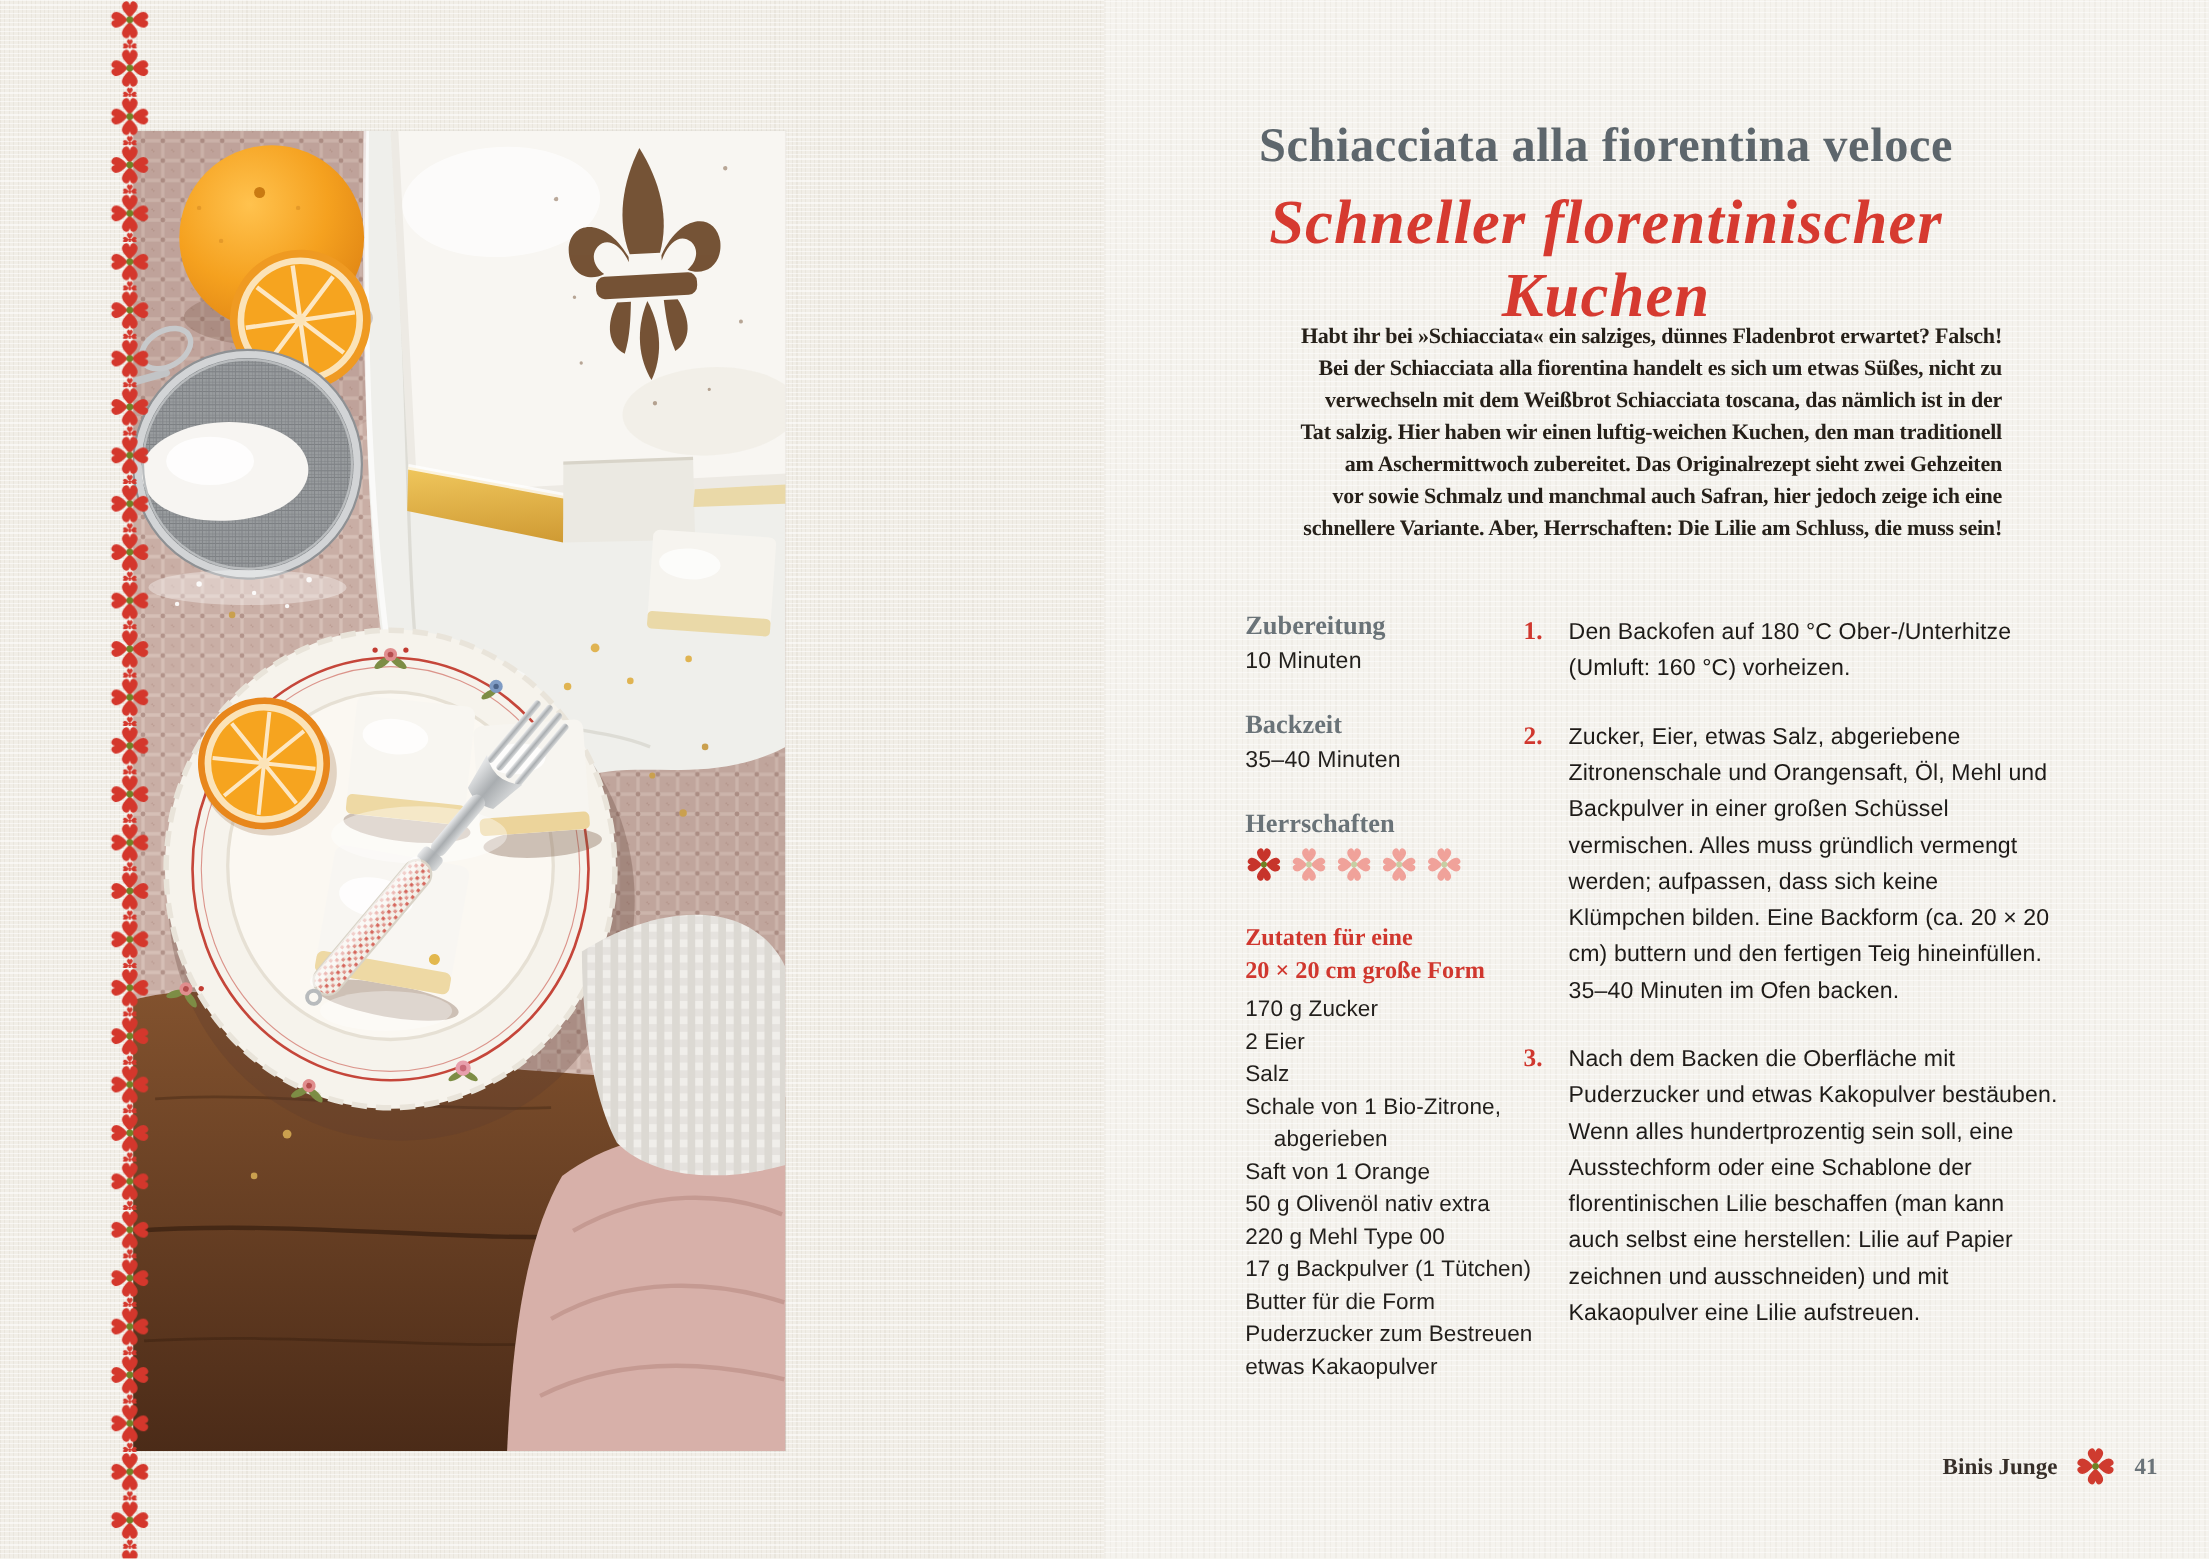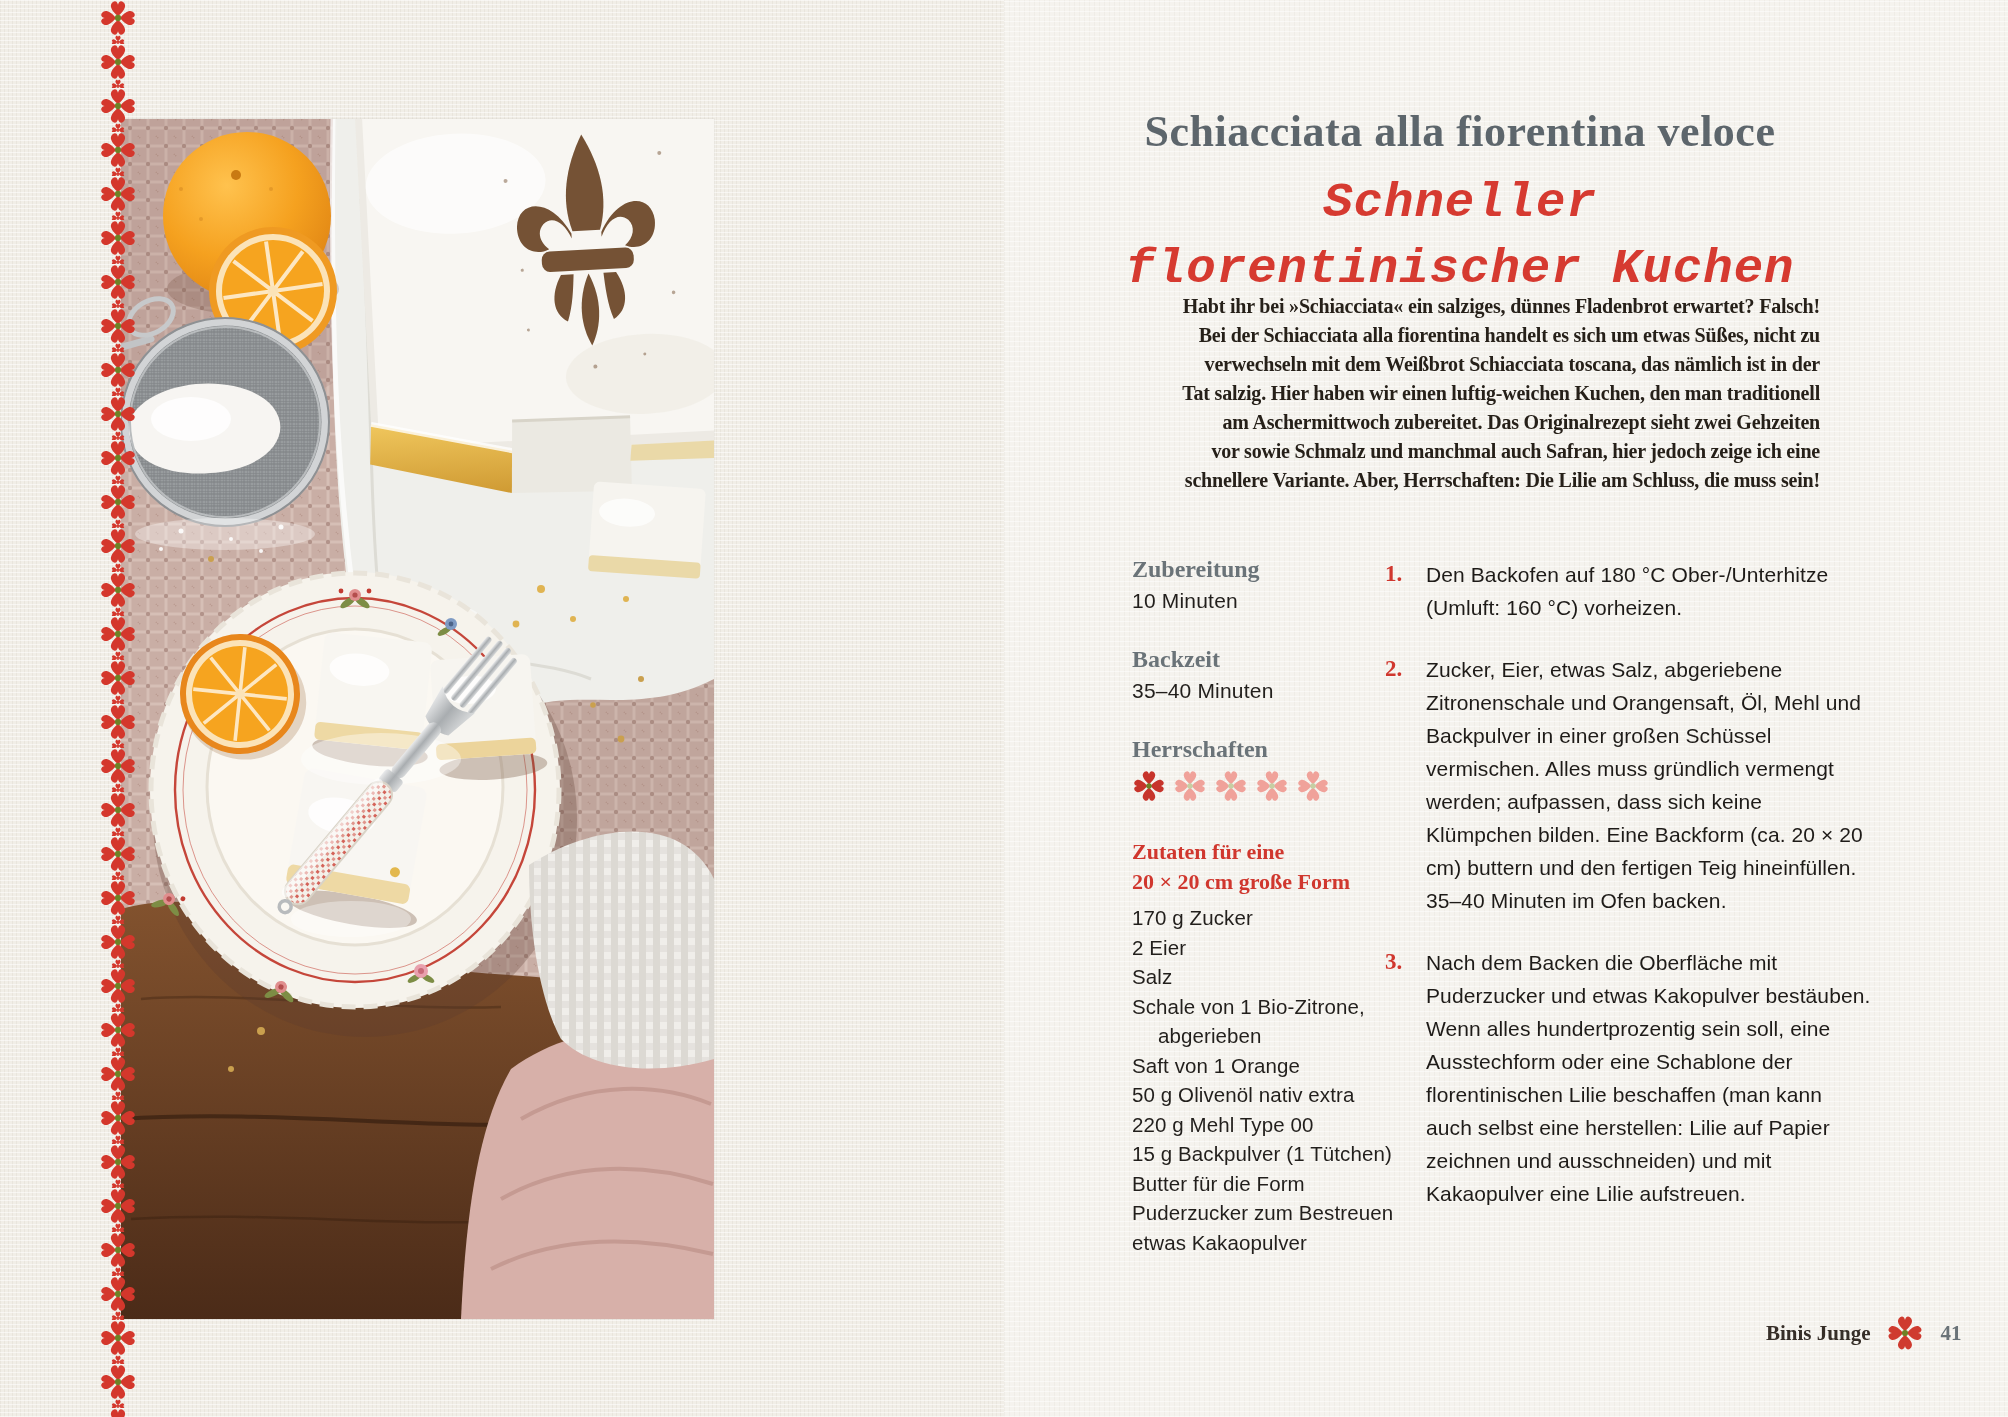--- a/index.html
+++ b/index.html
@@ -23,21 +23,21 @@
   }
   
   .border-strip{position:absolute;left:98px;top:0;z-index:5;}
   .photo-wrap{position:absolute;left:121px;top:119px;width:593px;height:1200px;z-index:2;
     box-shadow:0 0 0 1px rgba(0,0,0,.03);}
   .photo-wrap svg{display:block;}
   
   .titles{position:absolute;left:101px;top:94px;width:710px;text-align:center;}
   .title-it{font-family:"Liberation Serif",serif;font-weight:600;font-size:44px;line-height:50px;
     color:#5d666c;margin:13px;letter-spacing:.5px;}
-  .title-de{font-family:Liberation Mono, monospace;font-style:italic;font-weight:bold;font-size:49px;
+  .title-de{font-family:Liberation Serif, serif;font-style:italic;font-weight:bold;font-size:57px;
     line-height:66px;color:#d63a30;margin:2px 0 0 0;letter-spacing:1px;}
   .intro{position:absolute;left:96px;top:292px;width:720px;text-align:right;
     font-family:"Liberation Serif",serif;font-weight:bold;font-size:20px;line-height:29px;
     color:#262019;letter-spacing:-.2px;}
   .intro div{white-space:nowrap;}
   .meta-col{position:absolute;left:128px;top:556px;width:272px;}
   .meta-label{font-family:"Liberation Serif",serif;font-weight:600;font-size:24px;color:#6a7378;
     margin:0 0 6px 0;}
   .meta-value{font-size:21px;color:#221f1c;margin:0 0 33px 0;letter-spacing:.2px;}
   .diff-row{margin:6px 0 34px 0;display:flex;gap:7px;}
@@ -425,21 +425,21 @@
       <div>20 × 20 cm große Form</div>
     </div>
     <div class="ingredients">
       <div>170 g Zucker</div>
       <div>2 Eier</div>
       <div>Salz</div>
       <div>Schale von 1 Bio-Zitrone, abgerieben</div>
       <div>Saft von 1 Orange</div>
       <div>50 g Olivenöl nativ extra</div>
       <div>220 g Mehl Type 00</div>
-      <div>15 g Backpulver (1 Tütchen)</div>
+      <div>17 g Backpulver (1 Tütchen)</div>
       <div>Butter für die Form</div>
       <div>Puderzucker zum Bestreuen</div>
       <div>etwas Kakaopulver</div>
     </div>
   </div>
 
   <div class="steps-col">
     <div class="step">
       <span class="step-num">1.</span>
       <div class="step-text">Den Backofen auf 180 °C Ober-/Unterhitze (Umluft: 160 °C) vorheizen.</div>

